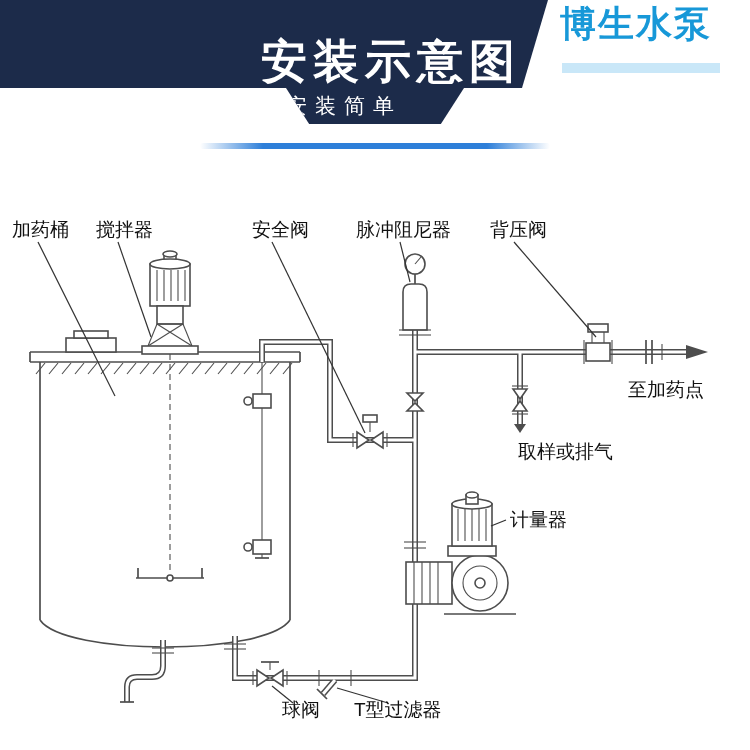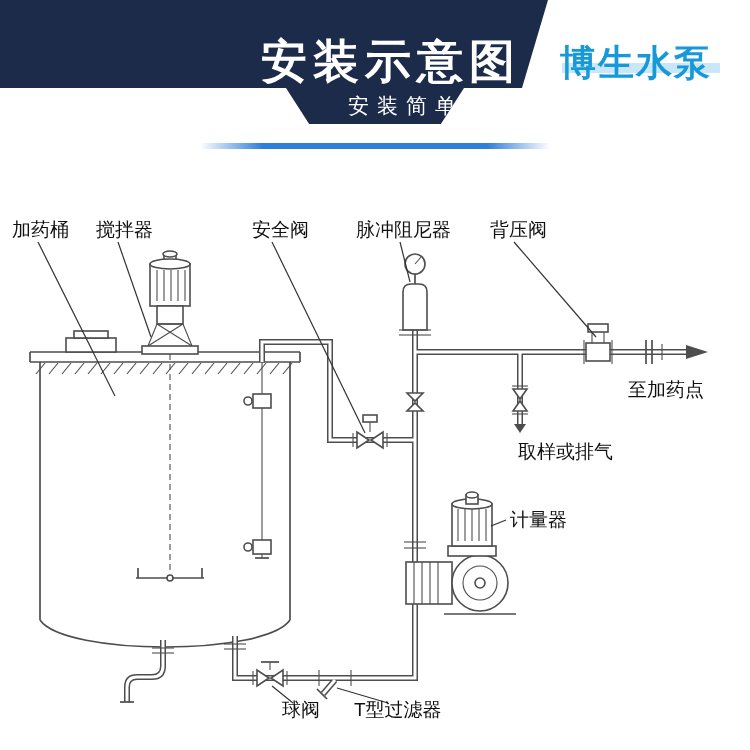--- a/index.html
+++ b/index.html
@@ -10,27 +10,27 @@
     --label:#111111;
   }
   html,body{margin:0;padding:0;background:#fff;}
   body{width:750px;height:750px;position:relative;overflow:hidden;
        font-family:"Liberation Sans","DejaVu Sans",sans-serif;}
   .banner{position:absolute;top:0;left:0;width:750px;height:88px;background:var(--banner);}
   .title{position:absolute;top:0;left:0;width:100%;margin:16px;line-height:90px;text-align:center;
          color:#fff;font-size:46px;font-weight:bold;letter-spacing:6px;}
   .brand-box{position:absolute;top:0;right:0;width:228px;height:88px;background:#fff;
              clip-path:polygon(26px 0,100% 0,100% 100%,0 100%);
-             display:flex;align-items:flex-end;justify-content:center;}
+             display:flex;align-items:flex-start;justify-content:center;}
   .brand-glow{position:absolute;bottom:15px;left:40px;width:158px;height:10px;background:#c9e7f8;}
   .brand{position:relative;z-index:1;color:var(--brand-blue);font-size:36px;font-weight:bold;letter-spacing:2px;}
   .subtab{position:absolute;top:88px;left:50%;transform:translateX(-50%);
           width:178px;height:36px;background:var(--banner);
           clip-path:polygon(0 0,100% 0,87% 100%,13% 100%);
-          display:flex;align-items:center;justify-content:flex-end;
+          display:flex;align-items:center;justify-content:flex-start;
           color:#fff;font-size:21px;letter-spacing:8px;}
   .accent{position:absolute;top:143px;left:50%;transform:translateX(-50%);
           width:350px;height:6px;border-radius:3px;
           background:linear-gradient(90deg,rgba(46,127,217,0) 0%,var(--accent) 18%,var(--accent) 82%,rgba(46,127,217,0) 100%);}
   .diagram{position:absolute;top:190px;left:0;width:624px;height:560px;}
   
   .po{stroke:var(--line);stroke-width:6;fill:none;}
   .pi{stroke:#fff;stroke-width:3;fill:none;}
   .ln{stroke:var(--line);stroke-width:1.7;fill:none;}
   .lnt{stroke:var(--line);stroke-width:1.1;fill:none;}

